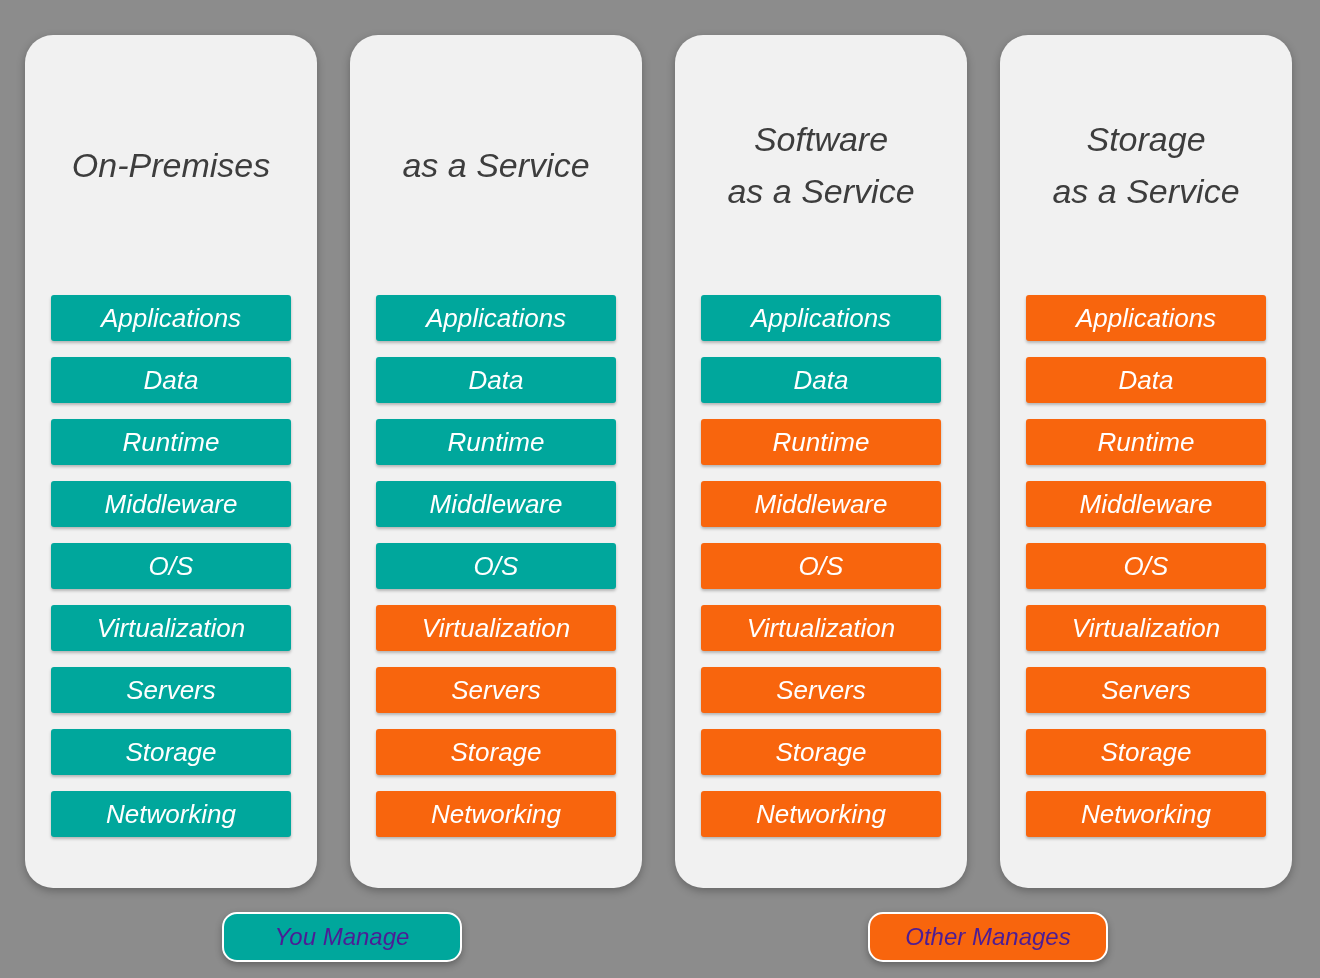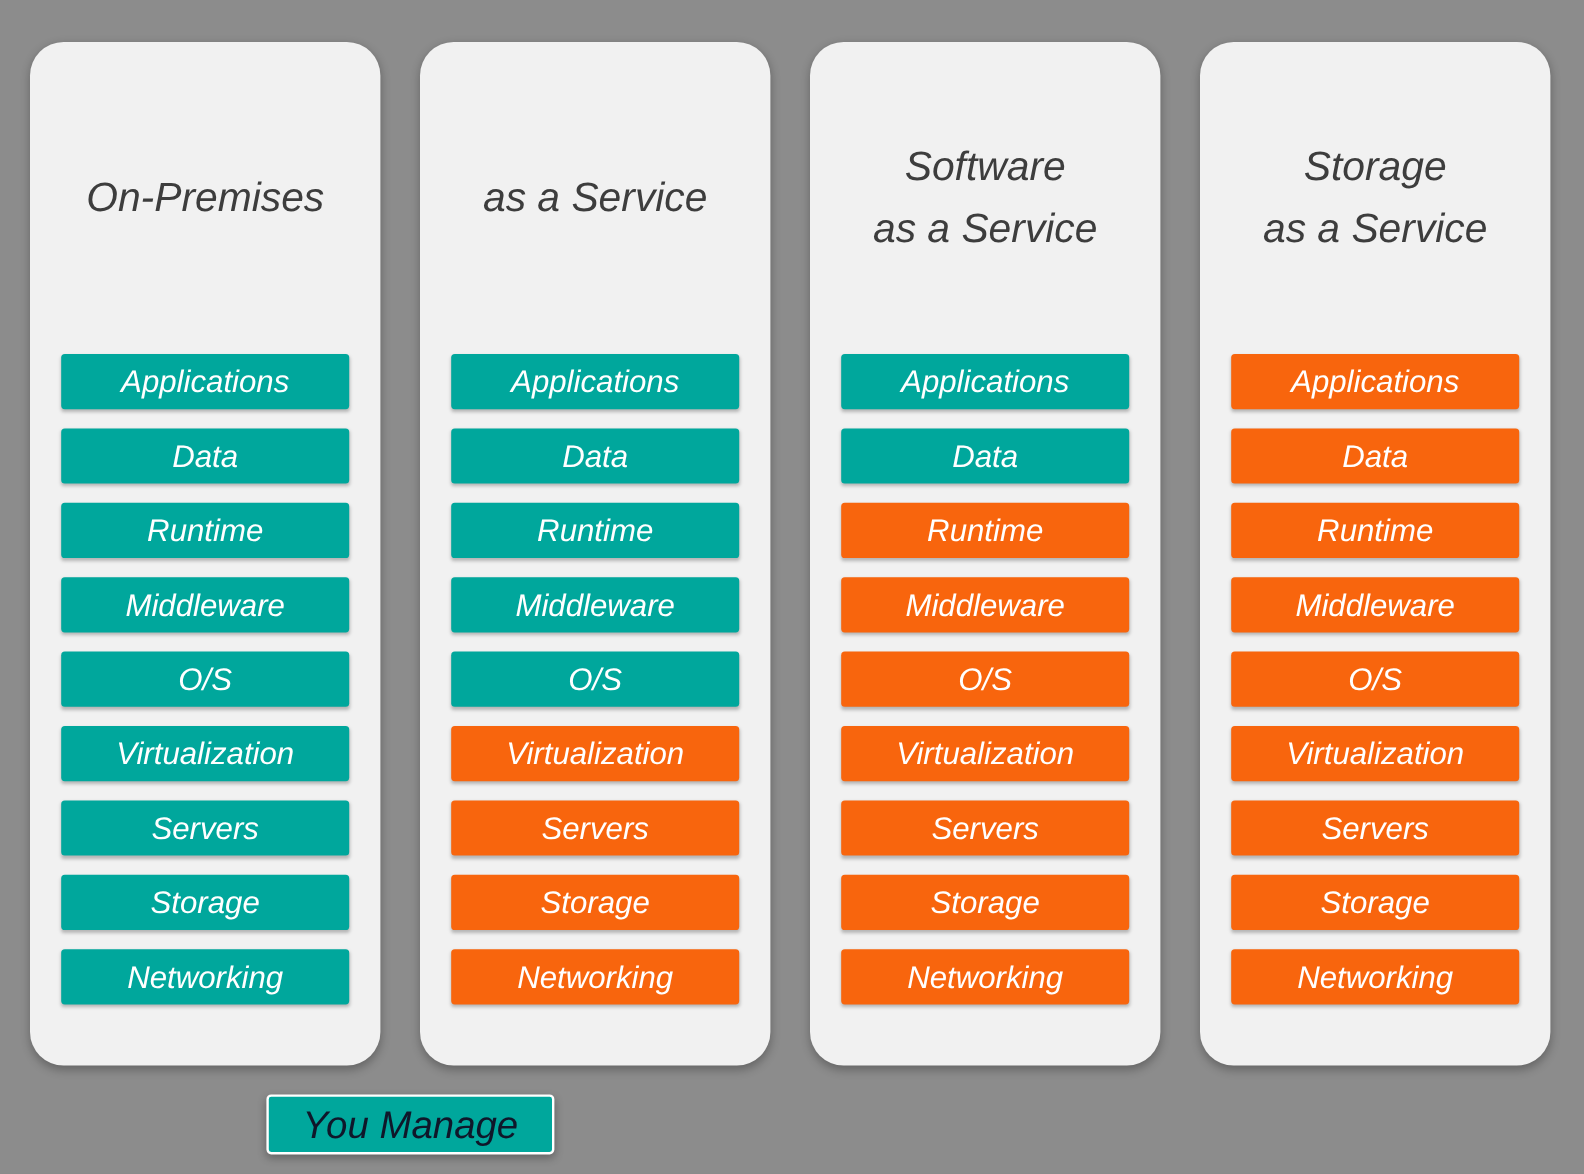--- a/index.html
+++ b/index.html
@@ -64,26 +64,26 @@
     white-space: nowrap;
   }
   .you   { background: var(--teal, #00a79c); }
   .other { background: var(--orange, #f8650d); }
   .legend-item {
     position: absolute;
     top: 912px;
     height: 50px;
     box-sizing: border-box;
     border: 2px solid #ffffff;
-    border-radius: 4px;
+    border-radius: 15px;
     display: flex;
     align-items: center;
     justify-content: center;
-    color: #0f172a;
-    font-size: 32px;
+    color: #4c1d95;
+    font-size: 24px;
     box-shadow: 0 3px 7px rgba(0,0,0,0.3);
     white-space: nowrap;
   }
   .legend-you   { left: 222px; width: 240px; }
   .legend-other { left: 868px; width: 240px; }
 </style>
 </head>
 <body>
 
 <div class="page">
@@ -157,14 +157,15 @@
           <div class="layer other">Virtualization</div>
           <div class="layer other">Servers</div>
           <div class="layer other">Storage</div>
           <div class="layer other">Networking</div>
         </div>
     </section>
 
   </div>
 
   <div class="legend-item legend-you you">You Manage</div>
+  <div class="legend-item legend-other other">Other Manages</div>
 
 </div>
 
 </body></html>

